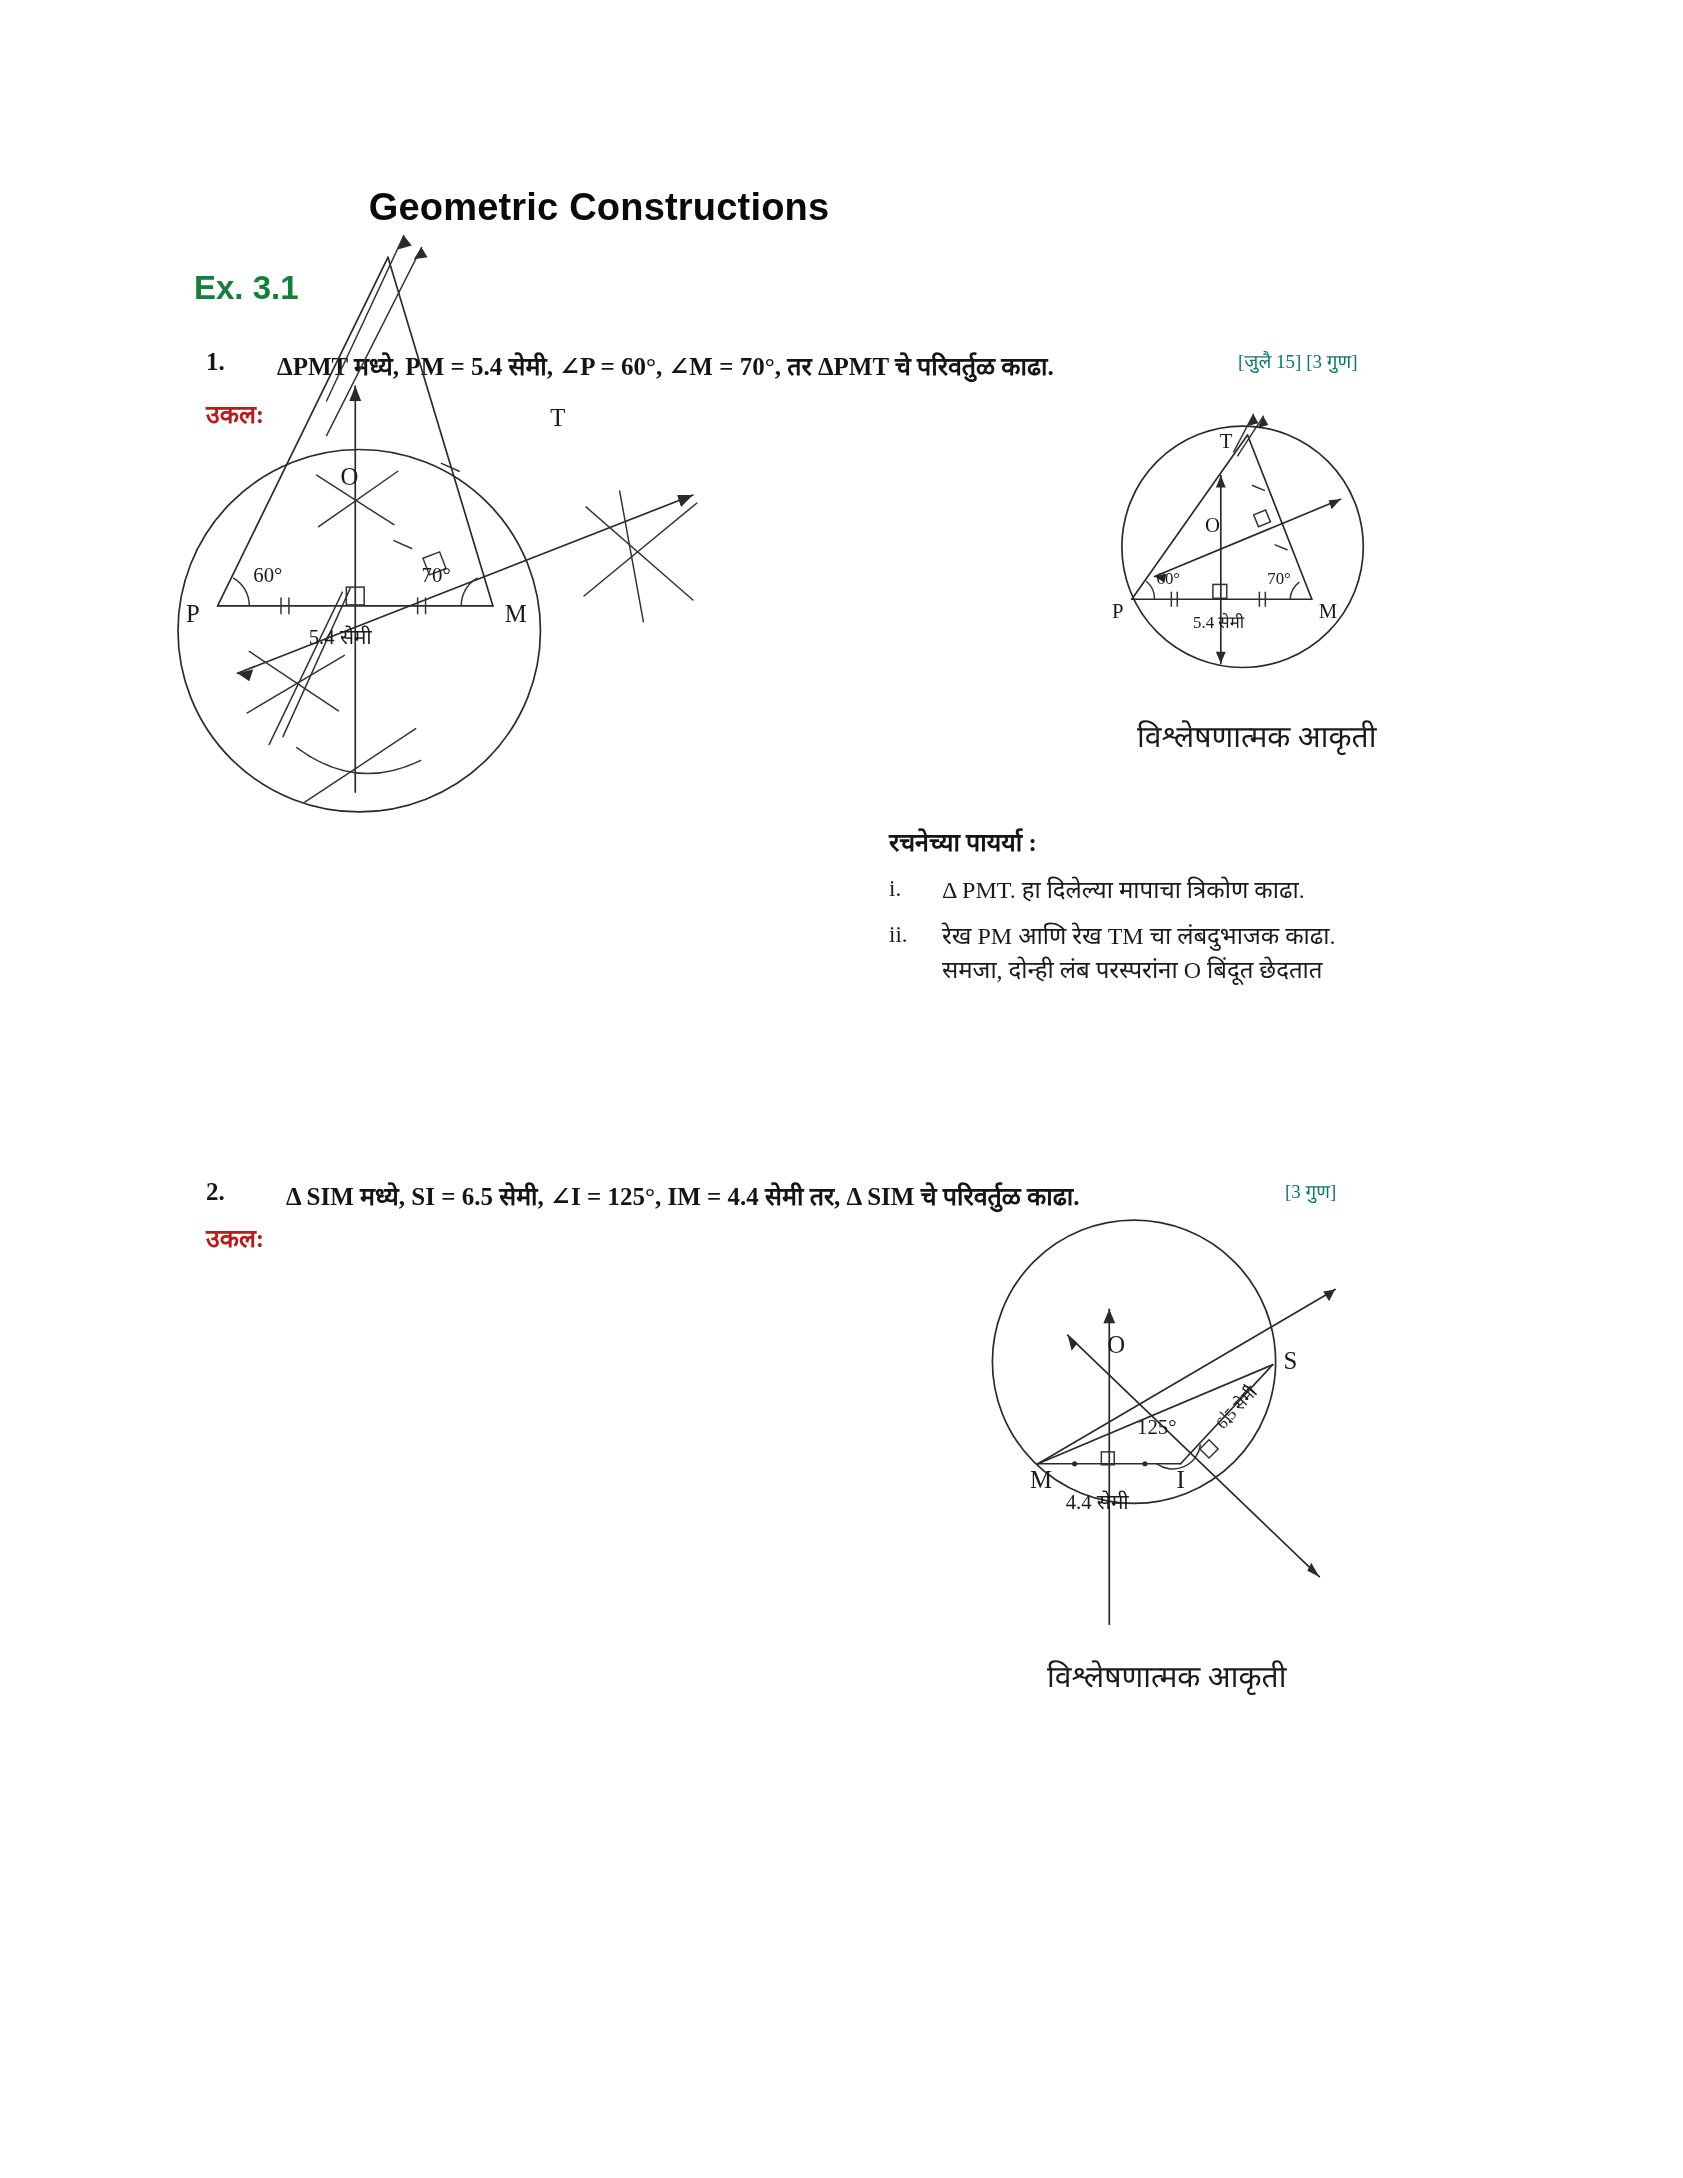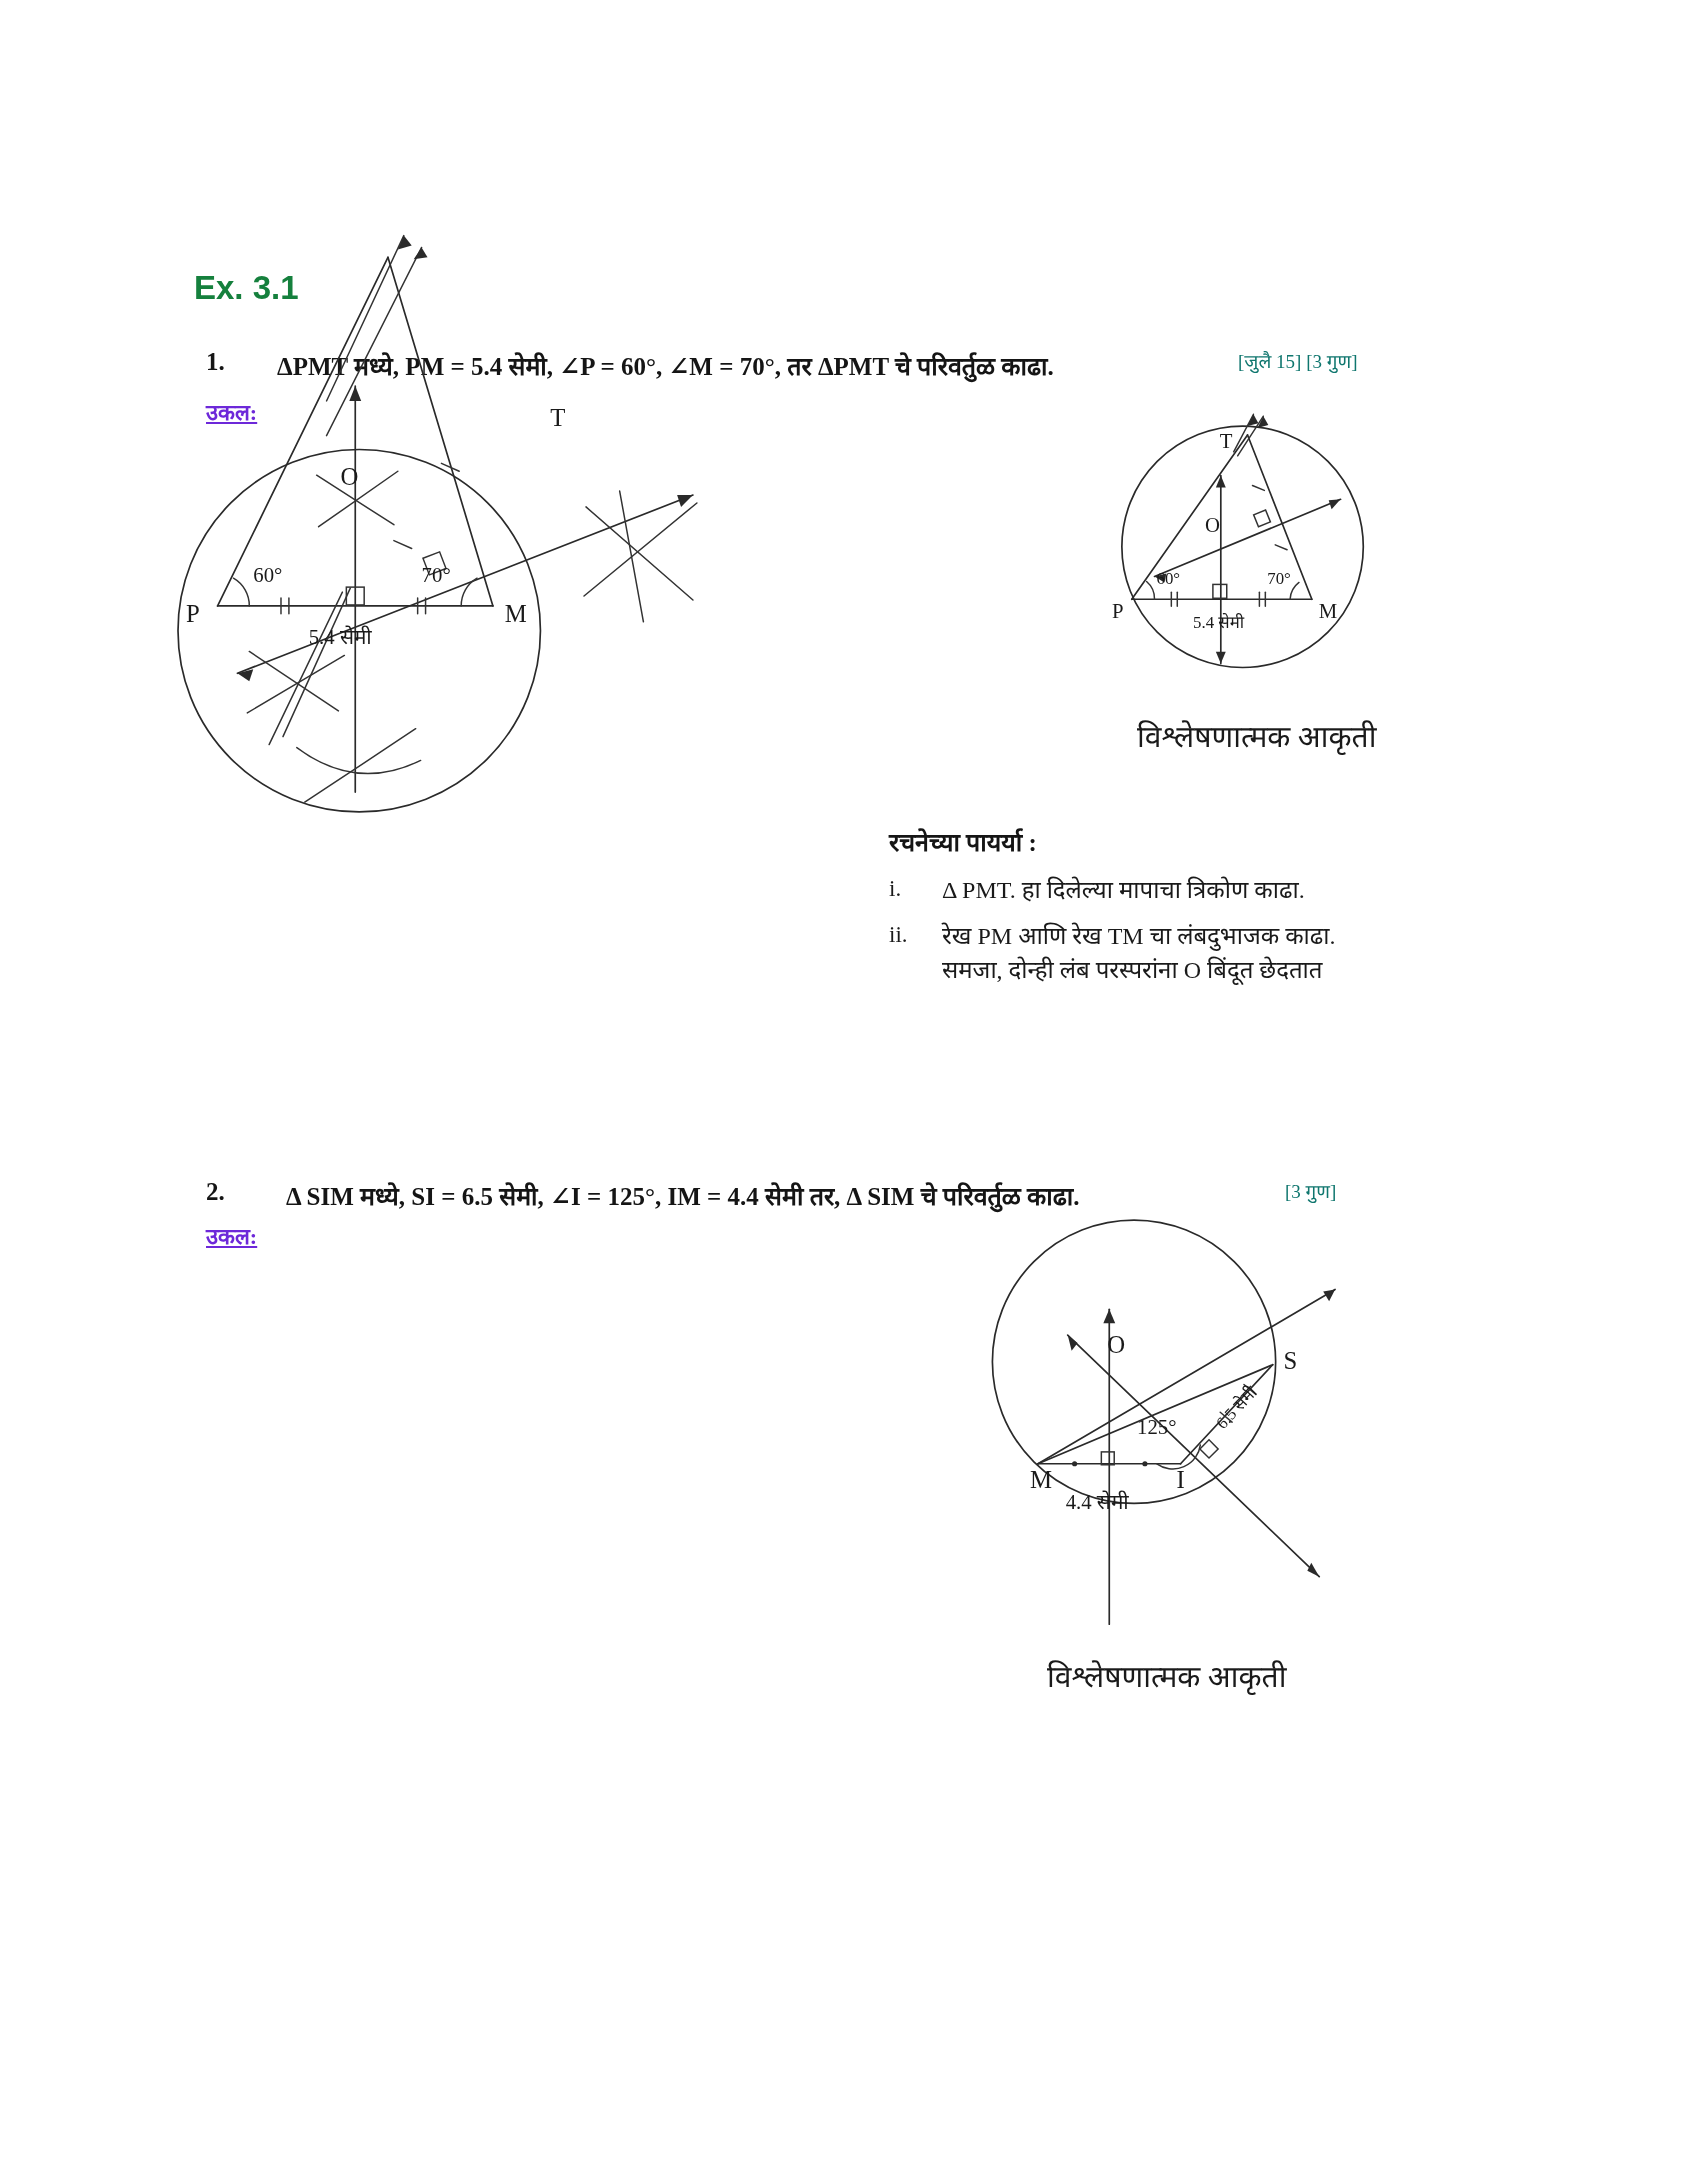--- a/index.html
+++ b/index.html
@@ -61,23 +61,22 @@
     font-family: "Liberation Serif", "DejaVu Serif", serif;
     font-weight: normal;
     font-size: 19px;
     color: #0f766e;
     white-space: nowrap;
   }
   .solve-label {
     position: absolute;
     font-family: "Liberation Serif", "DejaVu Serif", serif;
     font-weight: bold;
-    font-size: 22px;
-    color: #6d28d9;
-    text-decoration: underline;
+    font-size: 25px;
+    color: #b91c1c;
   }
   .steps-title {
     position: absolute;
     top: 824px;
     left: 889px;
     font-family: "Liberation Serif", "DejaVu Serif", serif;
     font-weight: bold;
     font-size: 25px;
     color: #151515;
   }
@@ -126,20 +125,21 @@
     font-family: "Liberation Serif", "DejaVu Serif", serif;
     font-size: 17px;
     fill: #1a1a1a;
   }
 </style>
 </head>
 <body>
 
 <div class="page">
 
+  <div class="page-title">Geometric Constructions</div>
   <div class="ex-label">Ex. 3.1</div>
 
   <div class="q-num" style="top:348px; left:206px;">1.</div>
   <div class="q-text" style="top:348px; left:277px;">ΔPMT मध्ये, PM = 5.4 सेमी, ∠P = 60°, ∠M = 70°, तर ΔPMT चे परिवर्तुळ काढा.</div>
   <div class="q-marks" style="top:348px; left:1238px;">[जुलै 15] [3 गुण]</div>
   <div class="solve-label" style="top:396px; left:206px;">उकल:</div>
 
   <div class="svg-holder" style="top:396px; left:178px;">
     <svg width="713" height="713" viewBox="0 0 720 720">
 

